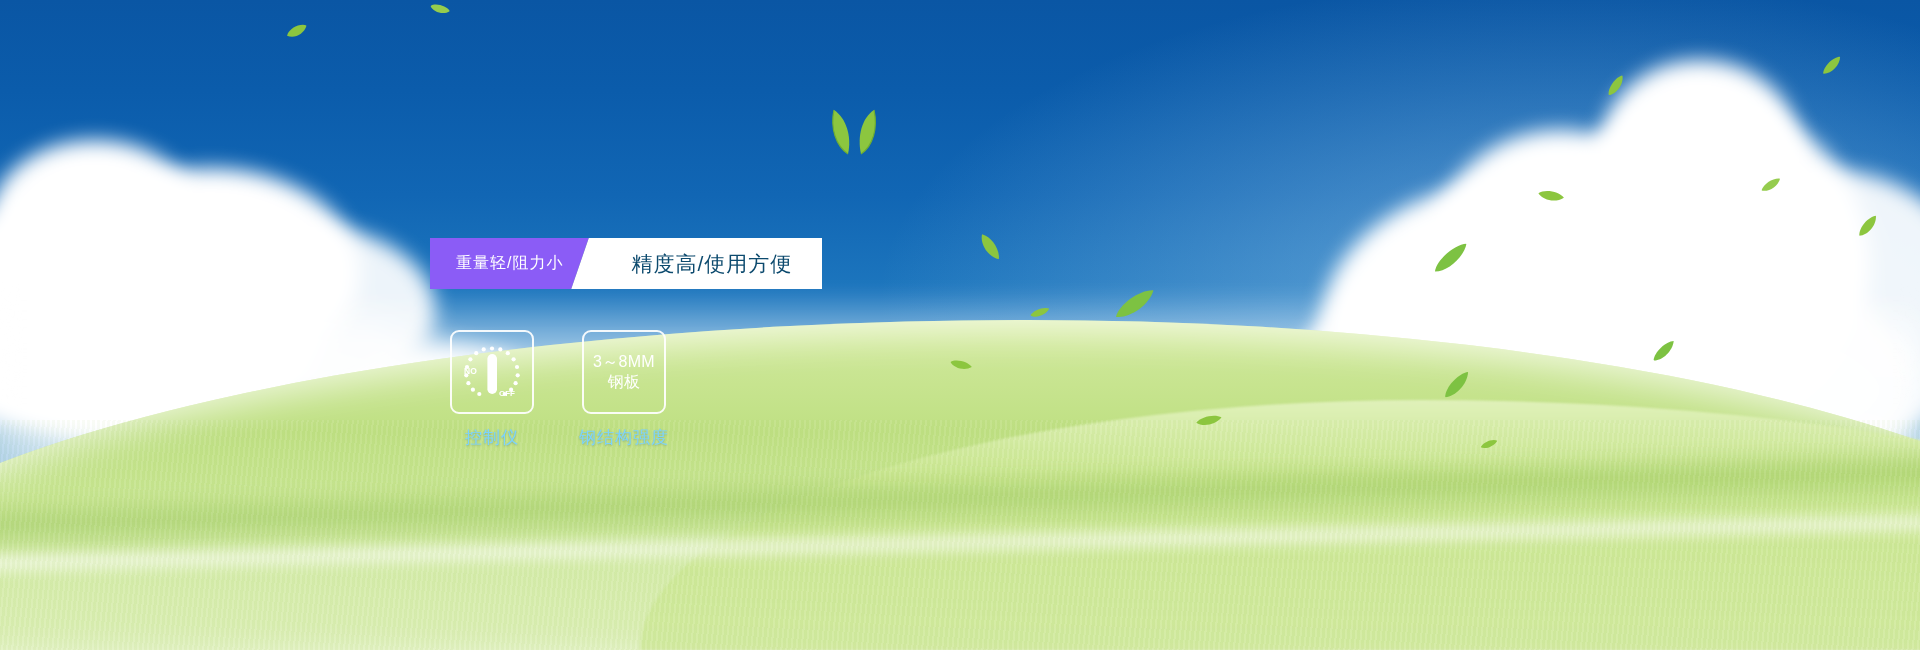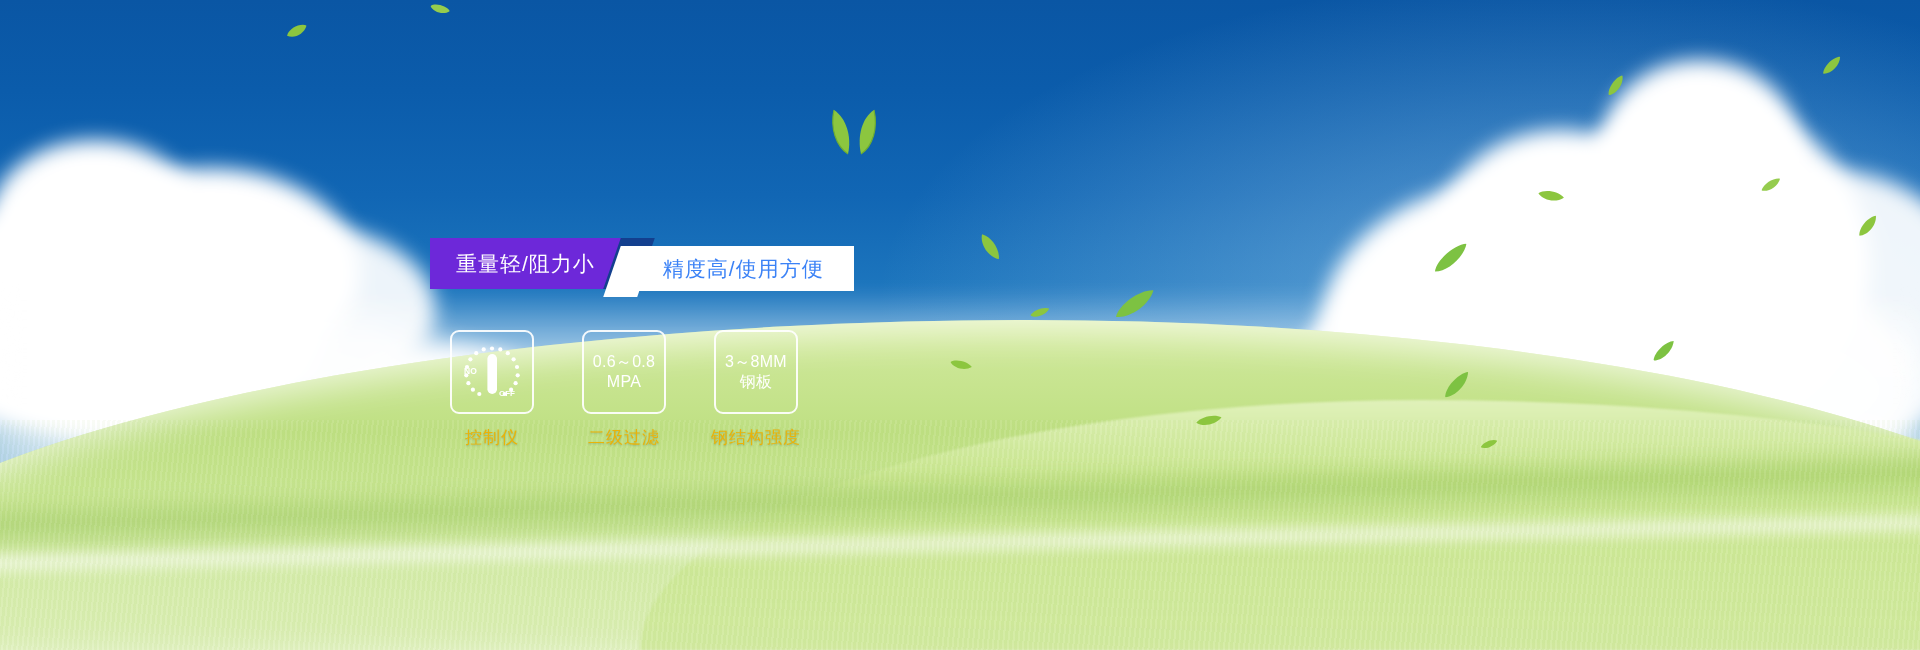--- a/index.html
+++ b/index.html
@@ -82,52 +82,51 @@
   .title{
     position:absolute;left:432px;top:131px;
     font-size:57px;line-height:1.0;color:#ffffff;
     letter-spacing:2px;font-weight:300;white-space:nowrap;
     text-shadow:0 1px 2px rgba(0,40,90,.18);
   }
   .title-leaves{position:absolute;left:828px;top:108px;}
 
   .badgebar{position:absolute;left:430px;top:238px;height:51px;display:flex;}
   .badge-left{
-    position:relative;height:51px;background:#6d28d9;
+    position:relative;height:51px;background:#8b5cf6;
     display:flex;align-items:center;padding:0 34px 0 26px;
-    font-size:21px;color:#ffffff;letter-spacing:1px;
+    font-size:16px;color:#ffffff;letter-spacing:1px;
   }
   .badge-left:after{
     content:"";position:absolute;right:-17px;top:0;width:34px;height:51px;
     background:#133f8e;transform:skewX(-19deg);
   }
   .badge-right{
-    position:relative;height:45px;background:#ffffff;
+    position:relative;height:51px;background:#ffffff;
     display:flex;align-items:center;padding:0 30px 0 34px;
-    font-size:21px;color:#3b82f6;letter-spacing:1px;
+    font-size:21px;color:#0c4a6e;letter-spacing:1px;
     margin-left:0px;
-    margin-top:8px;
   }
   .badge-right:before{
     content:"";position:absolute;left:-17px;top:0;width:34px;height:51px;
     background:#ffffff;transform:skewX(-19deg);
   }
 
   .features{position:absolute;left:450px;top:330px;display:flex;gap:48px;}
   .feature{width:84px;display:flex;flex-direction:column;align-items:center;}
   .fbox{
     width:84px;height:84px;border:2px solid rgba(255,255,255,.92);
     border-radius:9px;display:flex;align-items:center;justify-content:center;
     position:relative;box-sizing:border-box;
   }
   .ftext{
     color:#ffffff;font-size:16px;line-height:20px;text-align:center;letter-spacing:.3px;
   }
   .flabel{
-    margin-top:12px;color:#eab308;font-size:17px;white-space:nowrap;letter-spacing:1px;
+    margin-top:12px;color:#7dd3fc;font-size:17px;white-space:nowrap;letter-spacing:1px;
     text-shadow:0 1px 2px rgba(0,50,100,.25);
   }
   .fbox svg{display:block;}
 </style>
 </head>
 <body>
 
 <div id="banner">
 
   <div class="sky"></div>
@@ -306,29 +305,20 @@
                 <circle cx="20.3" cy="53" r="2.1"></circle>
               <rect x="28.4" y="13" width="9.6" height="40" rx="4.8"></rect>
             </g>
             <text x="5" y="33" font-family="'Liberation Sans',sans-serif" font-size="8.5" font-weight="bold" fill="#ffffff">NO</text>
             <text x="40" y="55" font-family="'Liberation Sans',sans-serif" font-size="8" font-weight="bold" fill="#ffffff">OFF</text>
           </svg>
         </div>
         <div class="flabel">控制仪</div>
       </div>
 
-      <div class="feature">
-        <div class="fbox">
-          <div class="ftext">
-            <div>0.6～0.8</div>
-            <div>MPA</div>
-          </div>
-        </div>
-        <div class="flabel">二级过滤</div>
-      </div>
 
 
       <div class="feature">
         <div class="fbox">
           <div class="ftext">
             <div>3～8MM</div>
             <div>钢板</div>
           </div>
         </div>
         <div class="flabel">钢结构强度</div>

